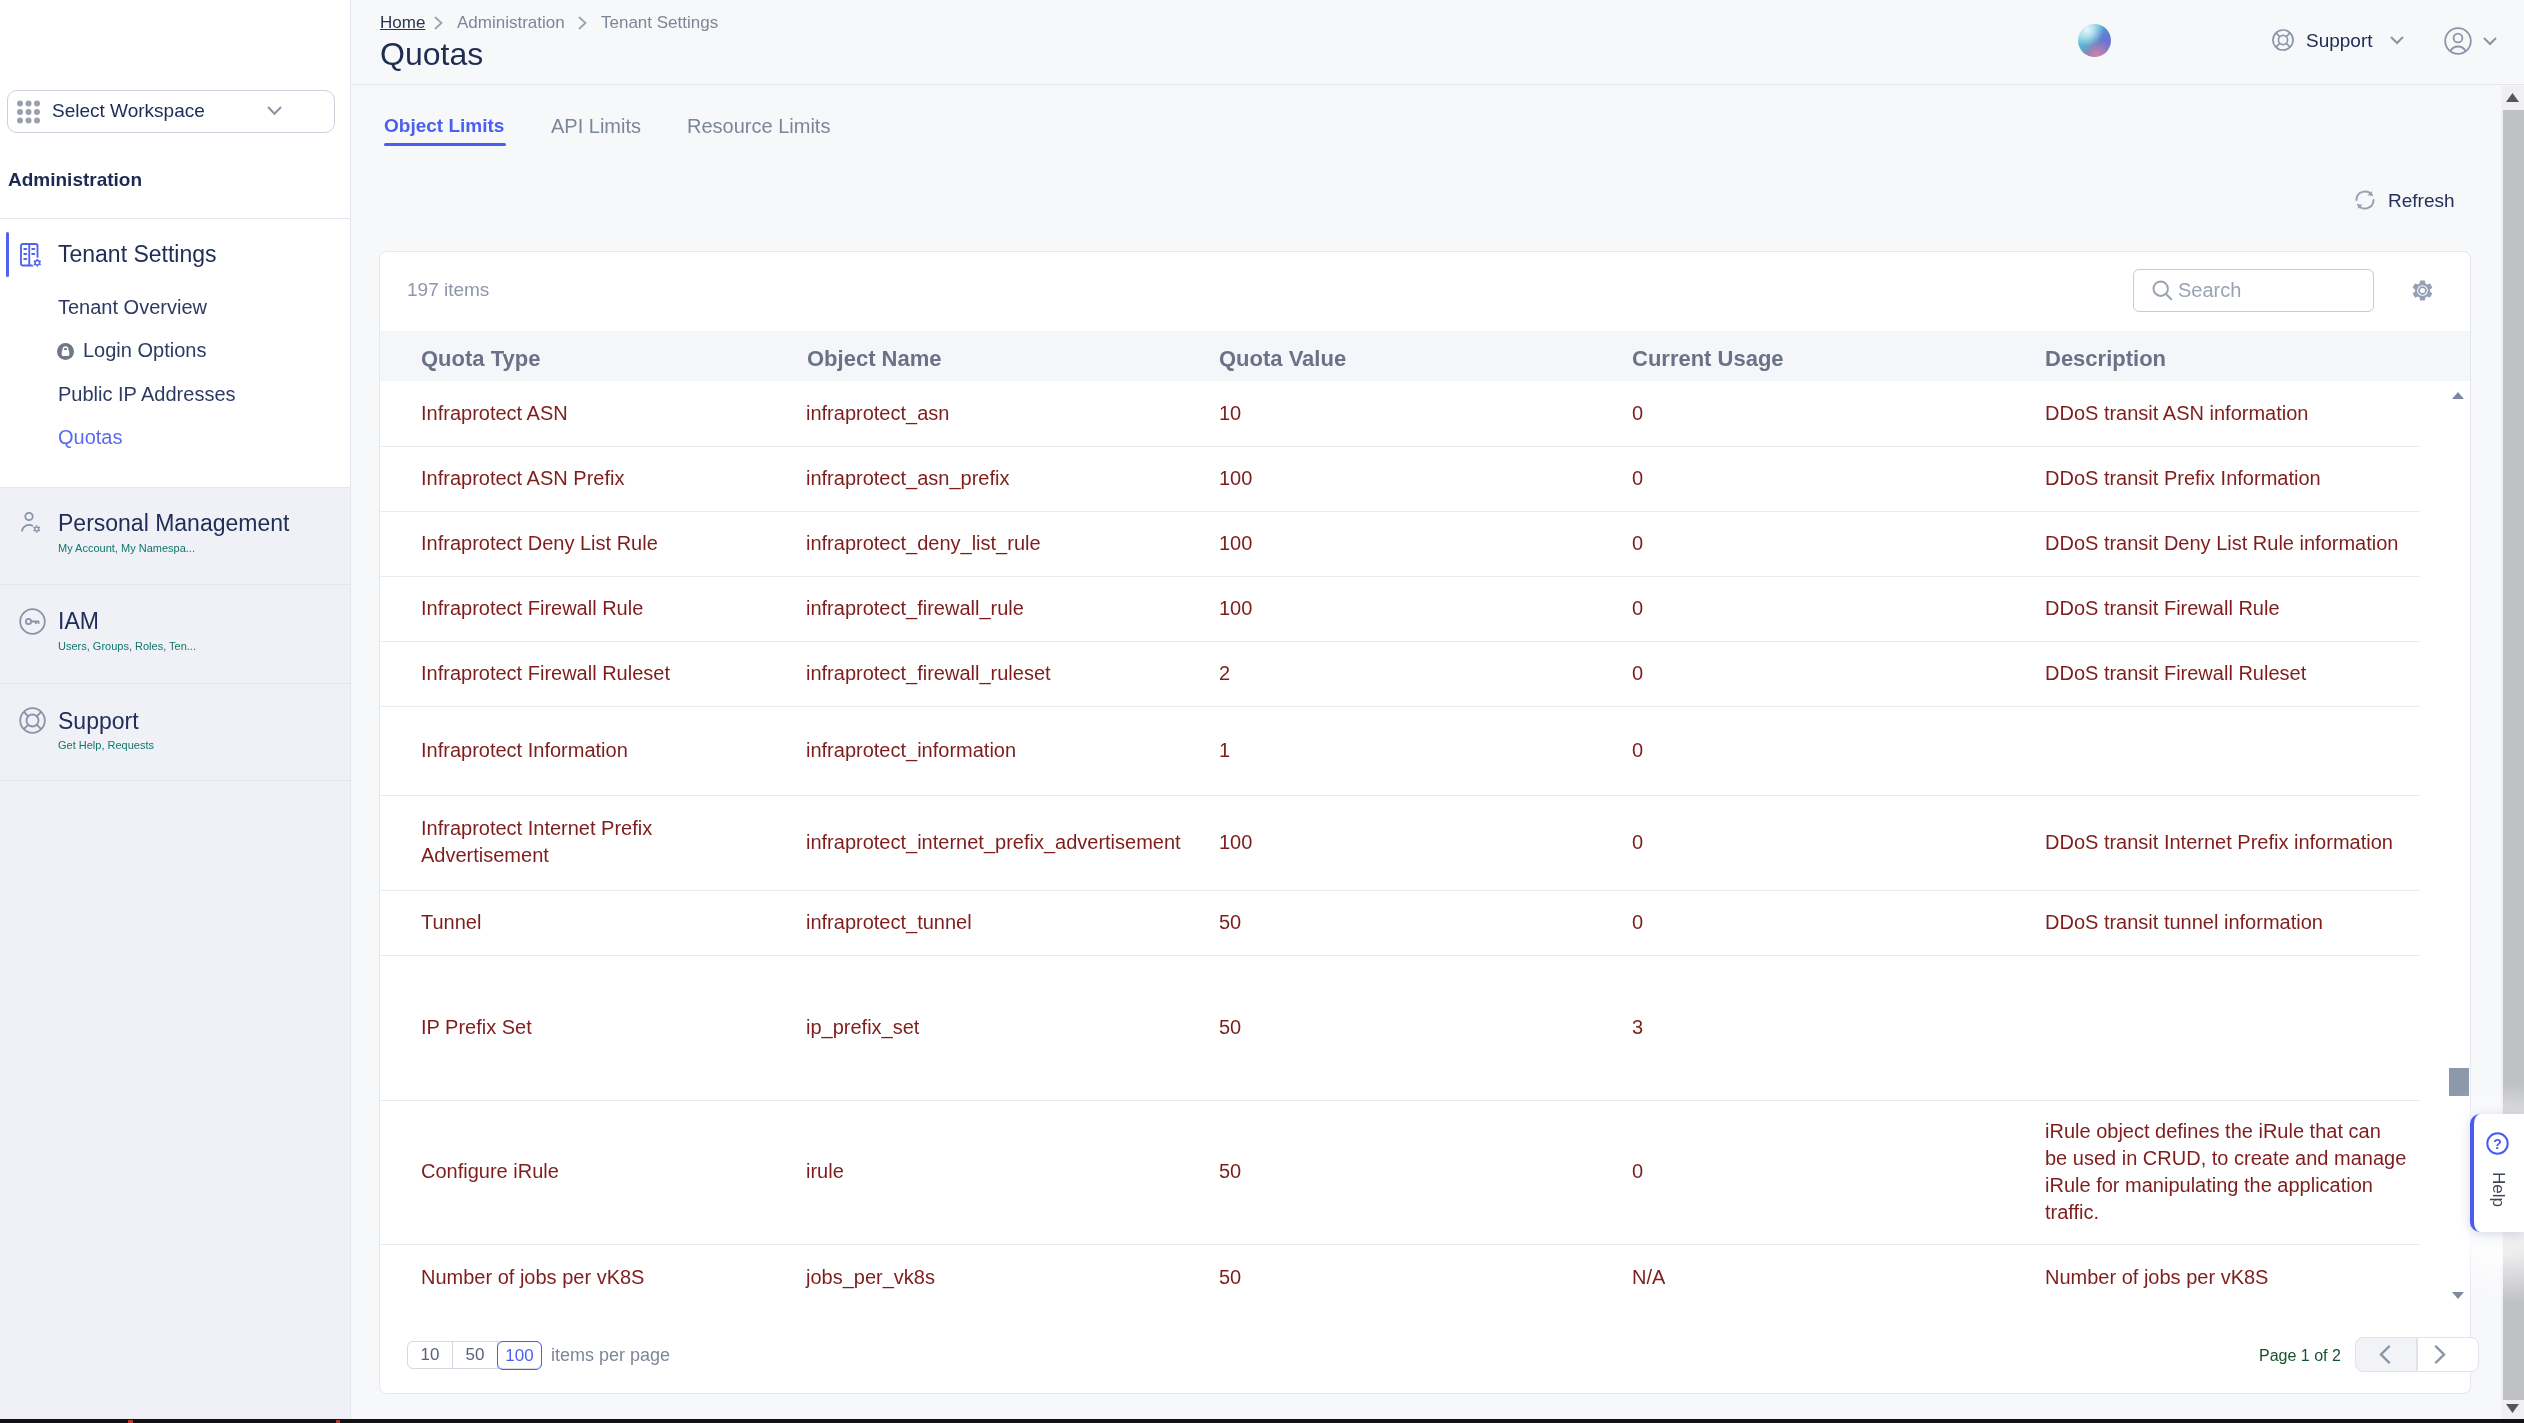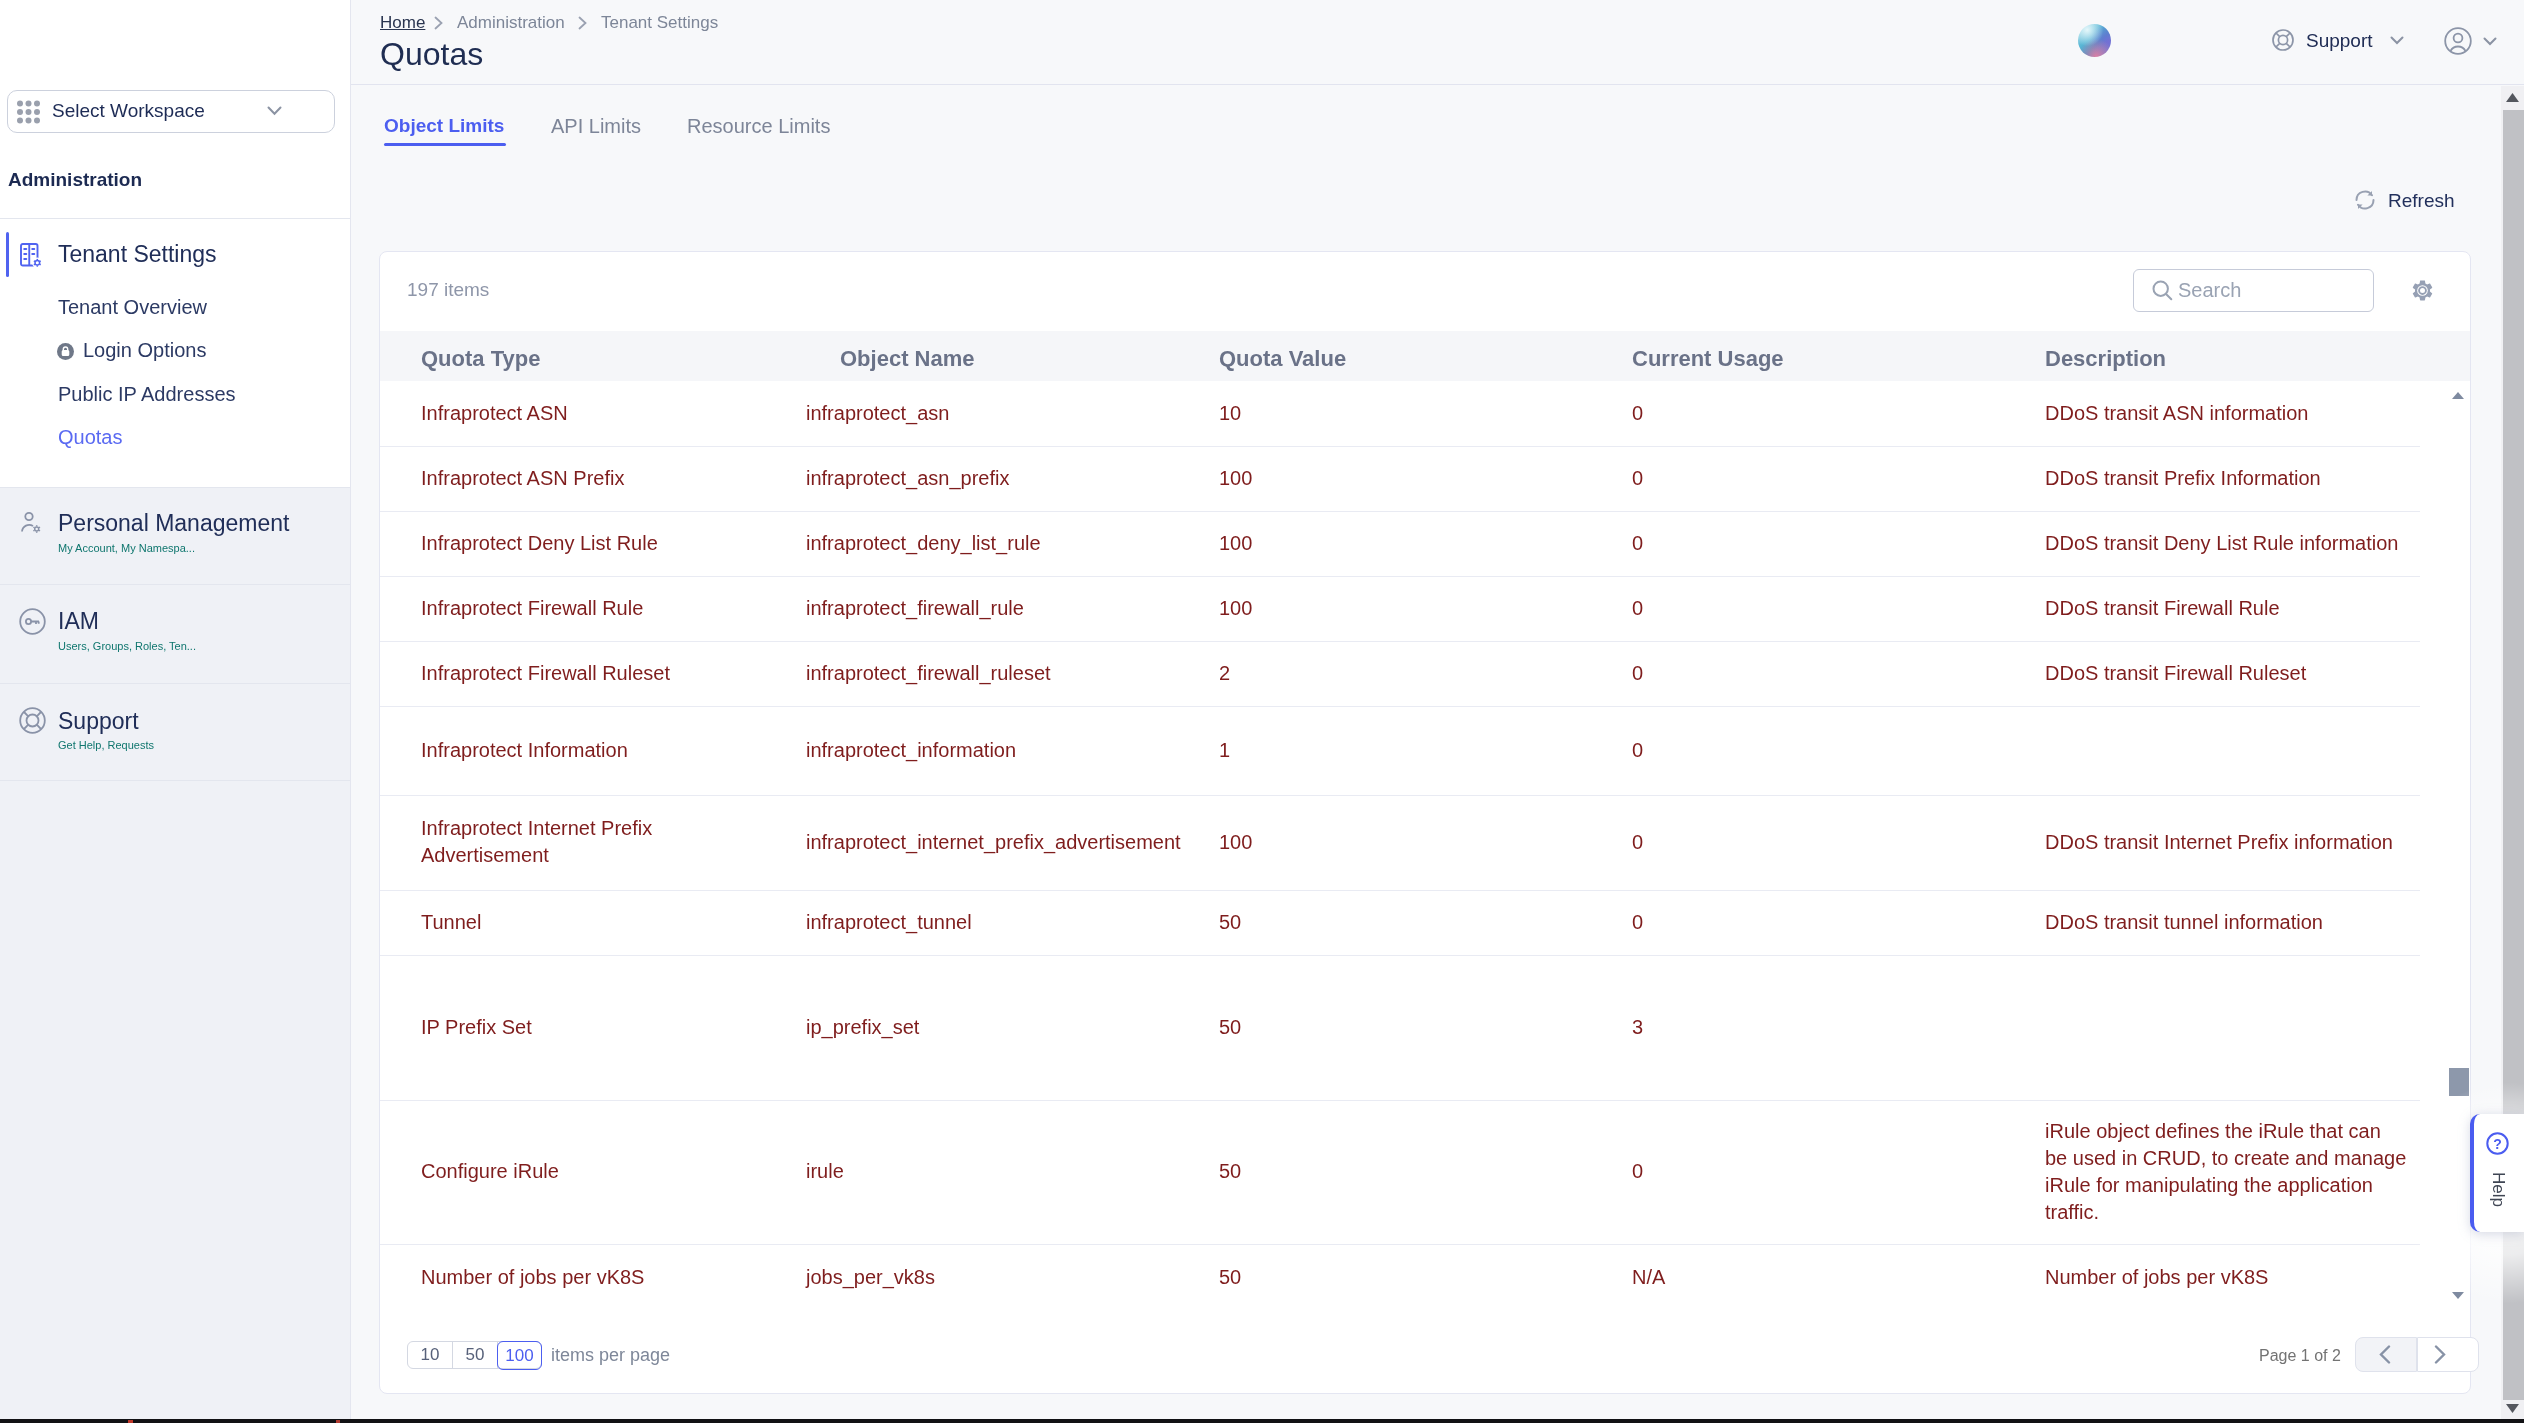--- a/index.html
+++ b/index.html
@@ -50,21 +50,21 @@
   .c3 { left:839px; }
   .c4 { left:1252px; }
   .c5 { left:1665px; width:370px; }
   .rowline { position:absolute; left:380px; width:2040px; height:1px; background:#e9ebf3; }
 
   
   #pp-group { left:407px; top:1341px; height:28px; border:1px solid #d4d8e2; border-radius:6px; display:flex; }
   .pp { font-size:17px; color:#57617a; display:flex; align-items:center; justify-content:center; border-right:1px solid #d4d8e2; }
   .pp.sel { color:#4c5ef0; border:1px solid #4c5ef0; border-radius:6px; margin:-1px; height:29px; }
   #pp-label { left:551px; top:1345px; font-size:18px; color:#7e8799; }
-  #page-info { left:2259px; top:1347px; font-size:16px; color:#737373; }
+  #page-info { left:2259px; top:1347px; font-size:16px; color:#14532d; }
   .pg-btn { top:1337px; width:62px; height:35px; border:1px solid #dfe2ec; background:#fff; }
 
   
   #osb-track { left:2501px; top:86px; width:23px; height:1337px; background:#f0f0f3; }
   #osb-thumb { left:2503px; top:110px; width:21px; height:1290px; background:#c0c1c5; }
 
   
   #help { left:2470px; top:1114px; width:54px; height:118px; background:#fff; border-left:4px solid #4a5cf0; border-radius:10px 0 0 10px; box-shadow:0 2px 12px rgba(140,150,180,.35); }
   #help-text { left:2488px; top:1172px; font-size:17px; color:#3f4654; writing-mode:vertical-rl; }
 
@@ -242,21 +242,21 @@
 </svg>
 <div class="abs" id="search-ph">Search</div>
 <svg class="abs" style="left:2410px;top:278px" width="25" height="25" viewBox="0 0 24 24">
   <path fill="#96a0b4" d="M19.14,12.94c0.04-0.3,0.06-0.61,0.06-0.94c0-0.32-0.02-0.64-0.07-0.94l2.03-1.58c0.18-0.14,0.23-0.41,0.12-0.61l-1.92-3.32c-0.12-0.22-0.37-0.29-0.59-0.22l-2.39,0.96c-0.5-0.38-1.03-0.7-1.62-0.94L14.4,2.81c-0.04-0.24-0.24-0.41-0.48-0.41h-3.84c-0.24,0-0.43,0.17-0.47,0.41L9.25,5.35C8.66,5.59,8.12,5.92,7.63,6.29L5.24,5.33c-0.22-0.08-0.47,0-0.59,0.22L2.74,8.87C2.62,9.08,2.66,9.34,2.86,9.48l2.03,1.58C4.84,11.36,4.8,11.69,4.8,12s0.02,0.64,0.07,0.94l-2.03,1.58c-0.18,0.14-0.23,0.41-0.12,0.61l1.92,3.32c0.12,0.22,0.37,0.29,0.59,0.22l2.39-0.96c0.5,0.38,1.03,0.7,1.62,0.94l0.36,2.54c0.05,0.24,0.24,0.41,0.48,0.41h3.84c0.24,0,0.44-0.17,0.47-0.41l0.36-2.54c0.59-0.24,1.13-0.56,1.62-0.94l2.39,0.96c0.22,0.08,0.47,0,0.59-0.22l1.92-3.32c0.12-0.22,0.07-0.47-0.12-0.61L19.14,12.94z"></path>
   <circle cx="12" cy="12" r="5.1" fill="#ffffff"></circle>
   <circle cx="12" cy="12" r="3.3" fill="none" stroke="#96a0b4" stroke-width="1.8"></circle>
 </svg>
 
 <div class="abs" id="thead"></div>
 <div class="abs th" style="left:421px">Quota Type</div>
-<div class="abs th" style="left:840px">Object Name</div>
+<div class="abs th" style="left:807px">Object Name</div>
 <div class="abs th" style="left:1219px">Quota Value</div>
 <div class="abs th" style="left:1632px">Current Usage</div>
 <div class="abs th" style="left:2045px">Description</div>
 
 <div id="rows">
 <div class="row" style="top:381px;height:65px">
 <div class="cell c1" style="top:19px">Infraprotect ASN</div>
 <div class="cell c2" style="top:19px">infraprotect_asn</div>
 <div class="cell c3" style="top:19px">10</div>
 <div class="cell c4" style="top:19px">0</div>

